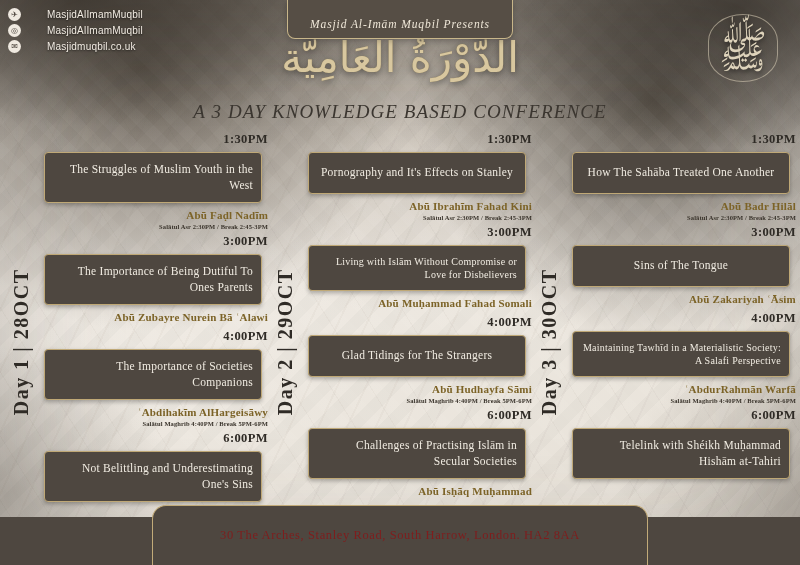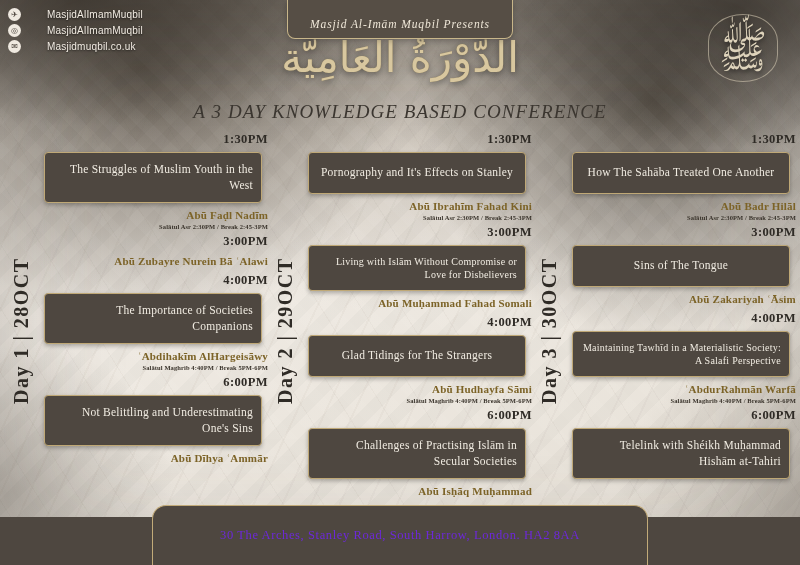--- a/index.html
+++ b/index.html
@@ -205,21 +205,21 @@
     bottom: 0; width: 496px; height: 60px;
     background: #4e4740;
     border-radius: 14px 14px 0 0;
     border-top: 1px solid #c2ab79;
     border-left: 1px solid #c2ab79;
     border-right: 1px solid #c2ab79;
   }
   .footer-text {
     position: absolute; left: 50%; transform: translateX(-50%);
     bottom: 22px;
-    color: #6d28d9;
+    color: #7f1d1d;
     font-size: 12.5px;
     letter-spacing: .6px;
     white-space: nowrap;
     font-family: "Liberation Serif", serif;
   }
 </style>
 </head>
 <body>
 
 <div class="bg-base"></div>
@@ -263,20 +263,21 @@
     <div class="day-label">Day 1 | 28OCT</div>
     <div class="sessions">
       <div class="session">
         <div class="s-time">1:30PM</div>
         <div class="s-card">The Struggles of Muslim Youth in the West</div>
         <div class="s-speaker">Abū Faḍl Nadīm</div>
         <div class="s-note">Salātul Asr 2:30PM / Break 2:45-3PM</div>
       </div>
       <div class="session">
         <div class="s-time">3:00PM</div>
+        <div class="s-card">The Importance of Being Dutiful To Ones Parents</div>
         <div class="s-speaker">Abū Zubayre Nurein Bā ʿAlawi</div>
         <div class="s-note empty"></div>
       </div>
       <div class="session">
         <div class="s-time">4:00PM</div>
         <div class="s-card">The Importance of Societies Companions</div>
         <div class="s-speaker">ʿAbdihakīm AlHargeisāwy</div>
         <div class="s-note">Salātul Maghrib 4:40PM / Break 5PM-6PM</div>
       </div>
       <div class="session">

